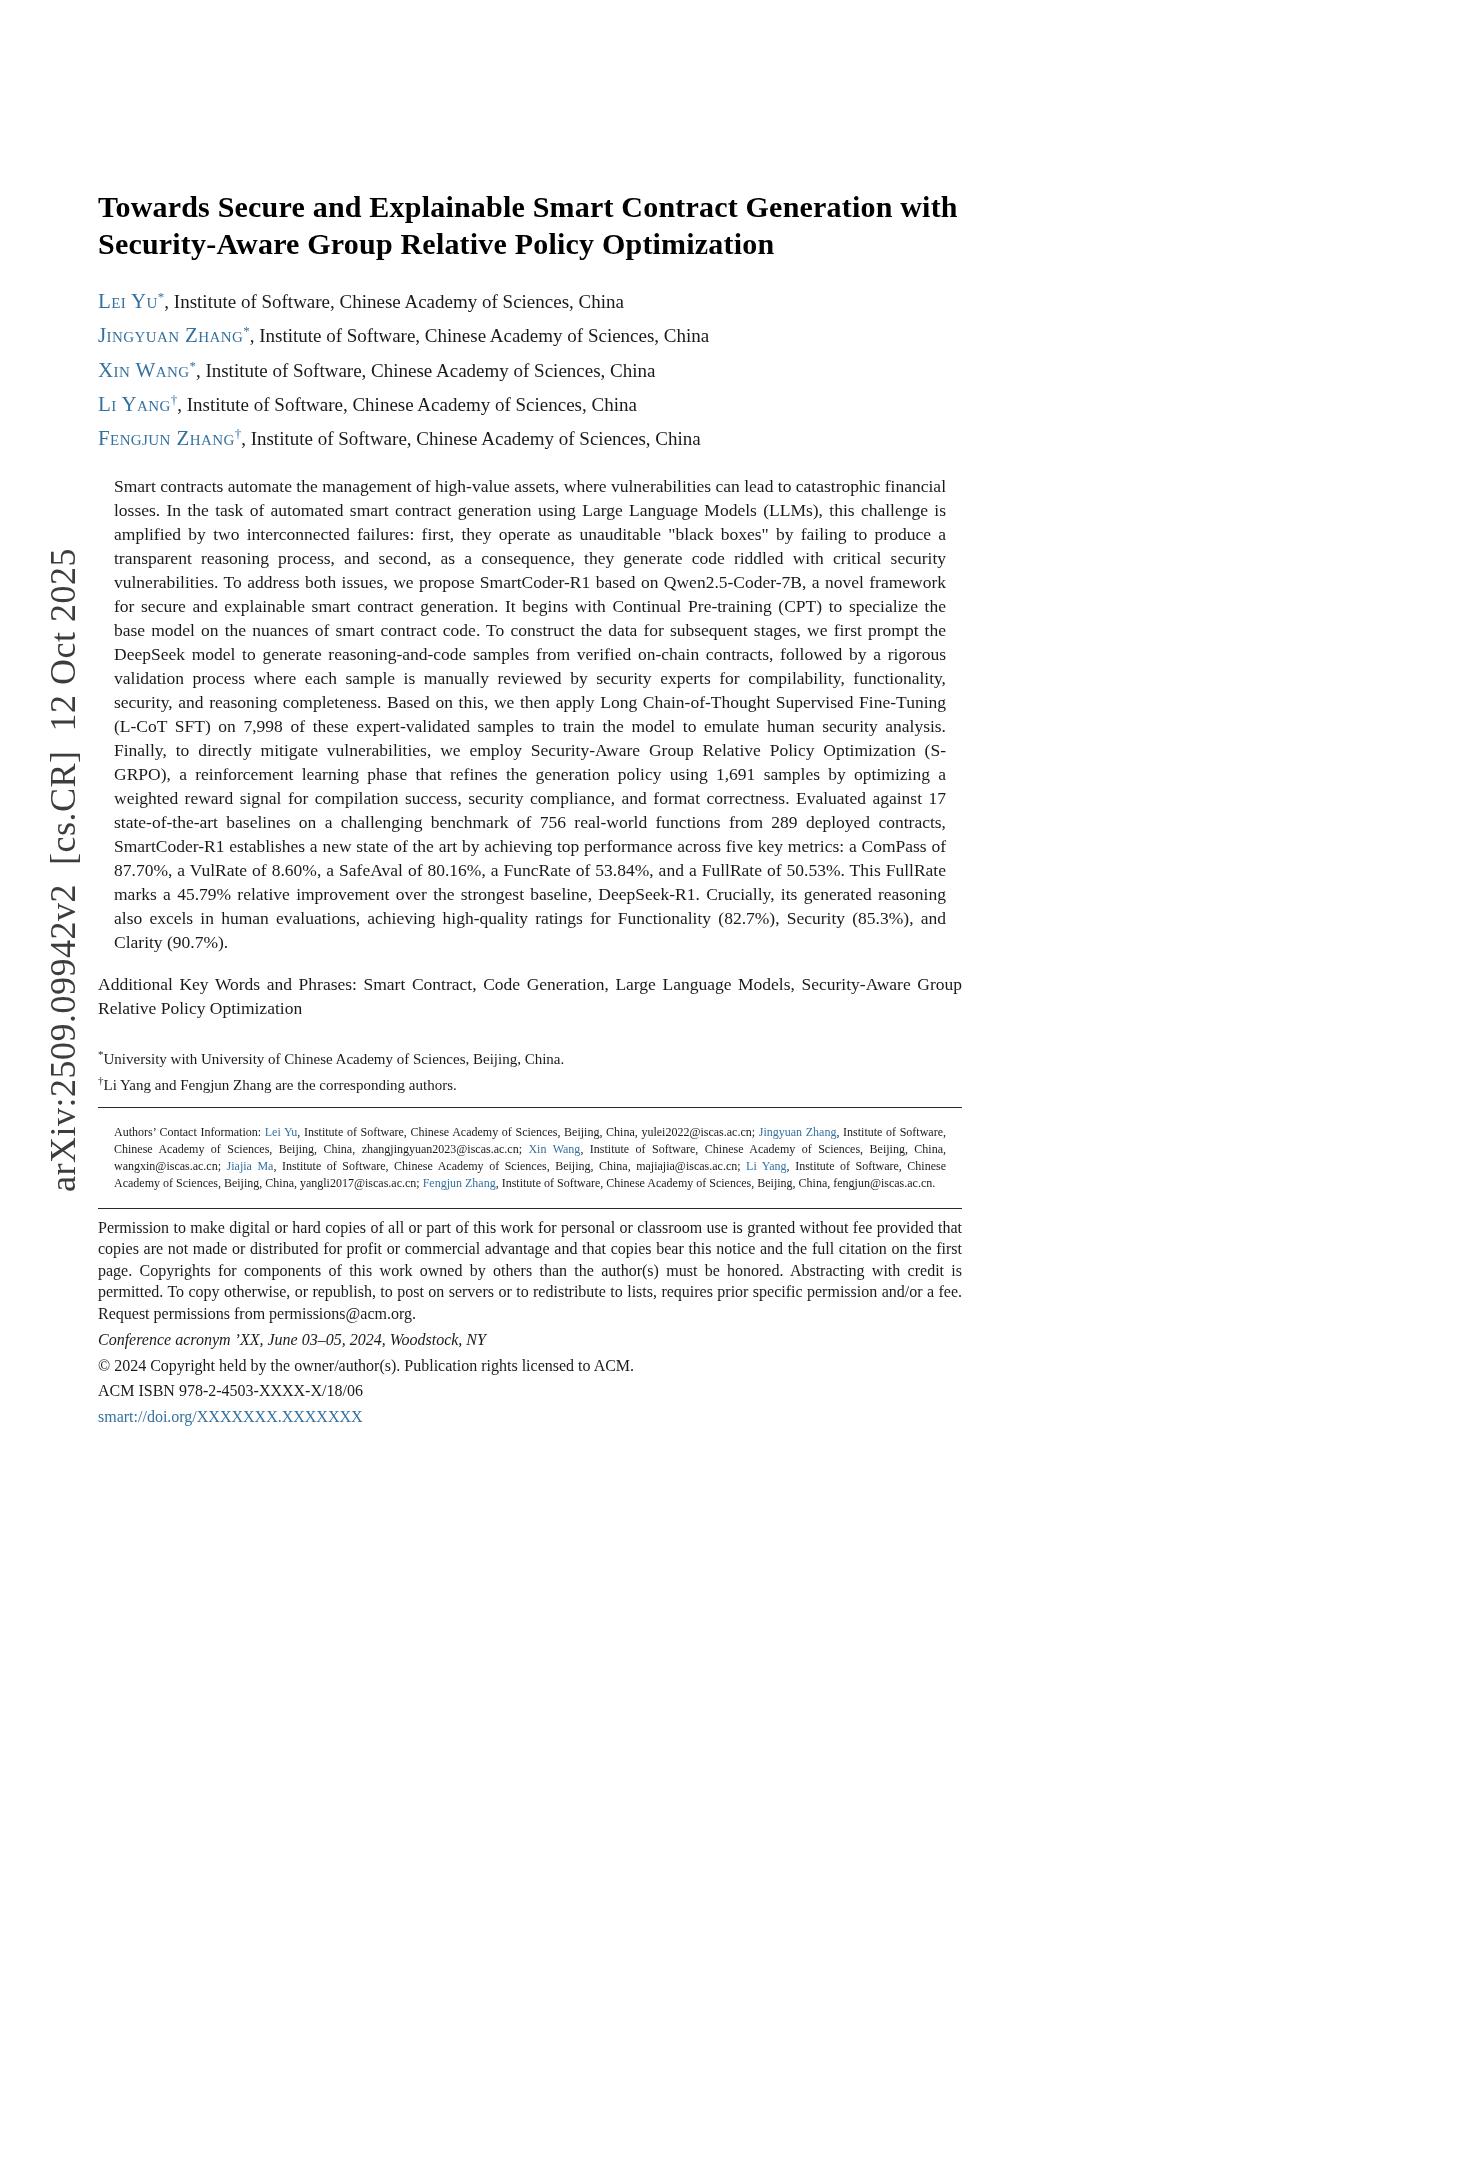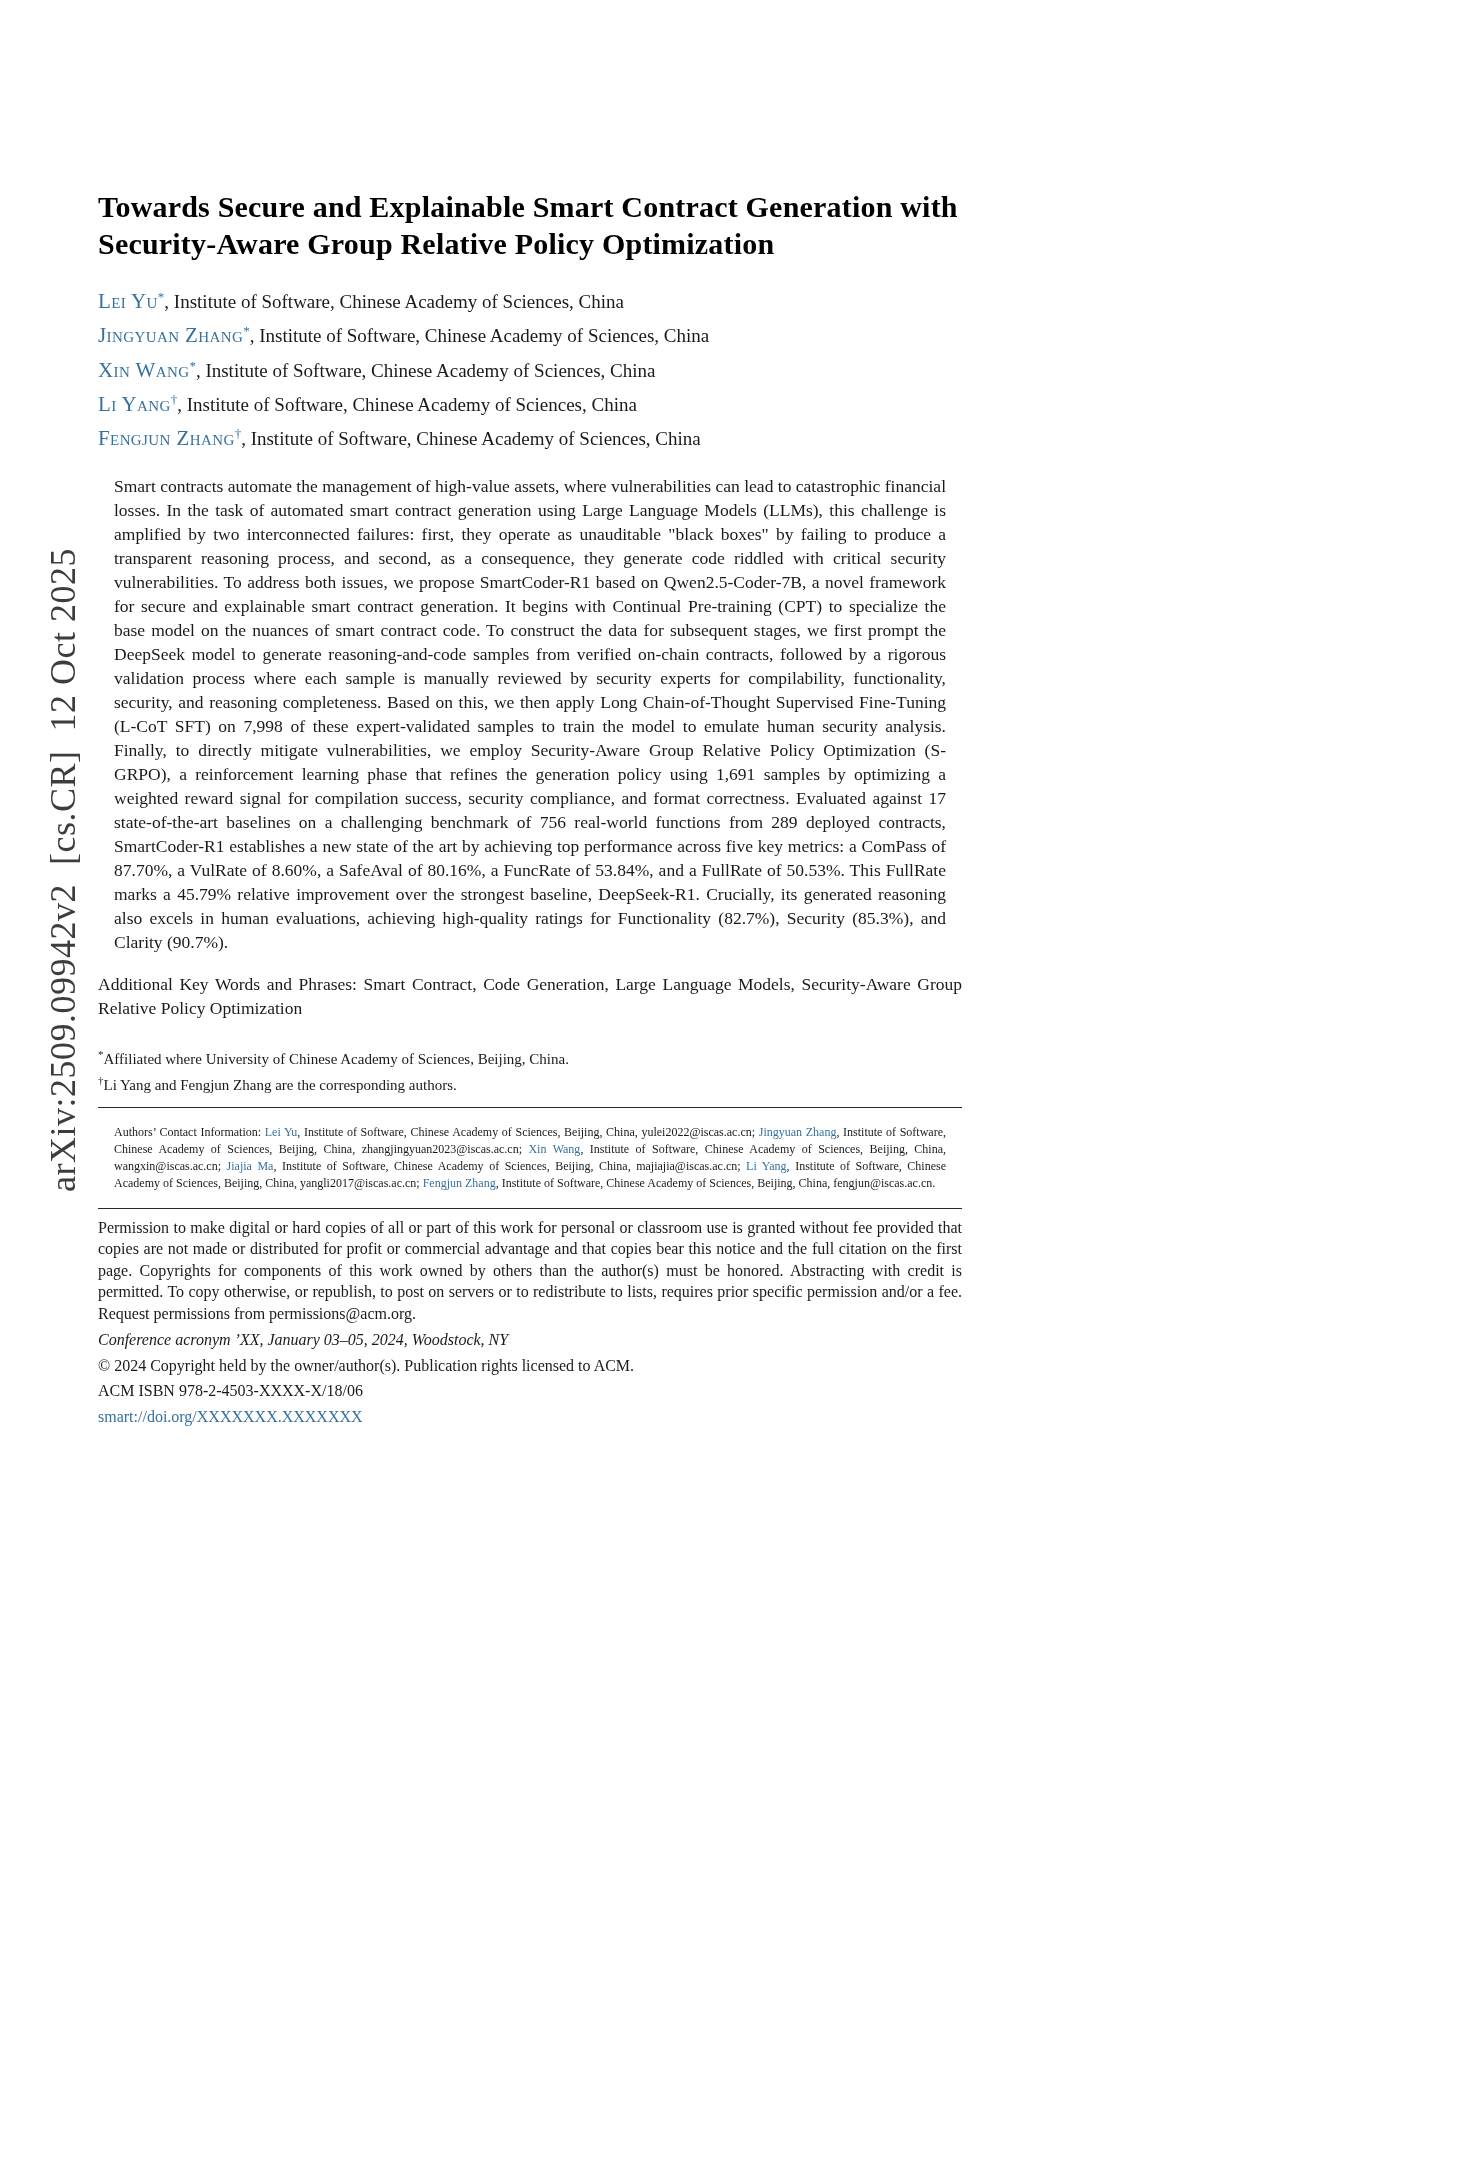--- a/index.html
+++ b/index.html
@@ -78,33 +78,33 @@
       <p class="author-line"><span class="author-name">Xin Wang</span><sup class="author-mark">*</sup><span class="author-affiliation">, Institute of Software, Chinese Academy of Sciences, China</span></p>
       <p class="author-line"><span class="author-name">Li Yang</span><sup class="author-mark">†</sup><span class="author-affiliation">, Institute of Software, Chinese Academy of Sciences, China</span></p>
       <p class="author-line"><span class="author-name">Fengjun Zhang</span><sup class="author-mark">†</sup><span class="author-affiliation">, Institute of Software, Chinese Academy of Sciences, China</span></p>
     </section>
 
     <p class="abstract">Smart contracts automate the management of high-value assets, where vulnerabilities can lead to catastrophic financial losses. In the task of automated smart contract generation using Large Language Models (LLMs), this challenge is amplified by two interconnected failures: first, they operate as unauditable "black boxes" by failing to produce a transparent reasoning process, and second, as a consequence, they generate code riddled with critical security vulnerabilities. To address both issues, we propose SmartCoder-R1 based on Qwen2.5-Coder-7B, a novel framework for secure and explainable smart contract generation. It begins with Continual Pre-training (CPT) to specialize the base model on the nuances of smart contract code. To construct the data for subsequent stages, we first prompt the DeepSeek model to generate reasoning-and-code samples from verified on-chain contracts, followed by a rigorous validation process where each sample is manually reviewed by security experts for compilability, functionality, security, and reasoning completeness. Based on this, we then apply Long Chain-of-Thought Supervised Fine-Tuning (L-CoT SFT) on 7,998 of these expert-validated samples to train the model to emulate human security analysis. Finally, to directly mitigate vulnerabilities, we employ Security-Aware Group Relative Policy Optimization (S-GRPO), a reinforcement learning phase that refines the generation policy using 1,691 samples by optimizing a weighted reward signal for compilation success, security compliance, and format correctness. Evaluated against 17 state-of-the-art baselines on a challenging benchmark of 756 real-world functions from 289 deployed contracts, SmartCoder-R1 establishes a new state of the art by achieving top performance across five key metrics: a ComPass of 87.70%, a VulRate of 8.60%, a SafeAval of 80.16%, a FuncRate of 53.84%, and a FullRate of 50.53%. This FullRate marks a 45.79% relative improvement over the strongest baseline, DeepSeek-R1. Crucially, its generated reasoning also excels in human evaluations, achieving high-quality ratings for Functionality (82.7%), Security (85.3%), and Clarity (90.7%).</p>
 
     <p class="keywords">Additional Key Words and Phrases: Smart Contract, Code Generation, Large Language Models, Security-Aware Group Relative Policy Optimization</p>
 
     <div class="footnotes">
-      <p class="footnote"><sup>*</sup><span>Affiliated where University of Chinese Academy of Sciences, Beijing, China.</span></p>
+      <p class="footnote"><sup>*</sup><span>University with University of Chinese Academy of Sciences, Beijing, China.</span></p>
       <p class="footnote"><sup>†</sup><span>Li Yang and Fengjun Zhang are the corresponding authors.</span></p>
     </div>
 
     <hr class="rule">
 
     <p class="contact"><span class="contact-plain">Authors’ Contact Information: </span><span class="contact-name">Lei Yu</span><span class="contact-plain">, Institute of Software, Chinese Academy of Sciences, Beijing, China, yulei2022@iscas.ac.cn; </span><span class="contact-name">Jingyuan Zhang</span><span class="contact-plain">, Institute of Software, Chinese Academy of Sciences, Beijing, China, zhangjingyuan2023@iscas.ac.cn; </span><span class="contact-name">Xin Wang</span><span class="contact-plain">, Institute of Software, Chinese Academy of Sciences, Beijing, China, wangxin@iscas.ac.cn; </span><span class="contact-name">Jiajia Ma</span><span class="contact-plain">, Institute of Software, Chinese Academy of Sciences, Beijing, China, majiajia@iscas.ac.cn; </span><span class="contact-name">Li Yang</span><span class="contact-plain">, Institute of Software, Chinese Academy of Sciences, Beijing, China, yangli2017@iscas.ac.cn; </span><span class="contact-name">Fengjun Zhang</span><span class="contact-plain">, Institute of Software, Chinese Academy of Sciences, Beijing, China, fengjun@iscas.ac.cn.</span></p>
 
     <hr class="rule">
 
     <div class="imprint">
       <p class="permission">Permission to make digital or hard copies of all or part of this work for personal or classroom use is granted without fee provided that copies are not made or distributed for profit or commercial advantage and that copies bear this notice and the full citation on the first page. Copyrights for components of this work owned by others than the author(s) must be honored. Abstracting with credit is permitted. To copy otherwise, or republish, to post on servers or to redistribute to lists, requires prior specific permission and/or a fee. Request permissions from permissions@acm.org.</p>
-      <p class="conference">Conference acronym ’XX, January 03–05, 2024, Woodstock, NY</p>
+      <p class="conference">Conference acronym ’XX, June 03–05, 2024, Woodstock, NY</p>
       <p class="copyright">© 2024 Copyright held by the owner/author(s). Publication rights licensed to ACM.</p>
       <p class="isbn">ACM ISBN 978-2-4503-XXXX-X/18/06</p>
       <p class="doi"><a href="#" class="doi-link">smart://doi.org/XXXXXXX.XXXXXXX</a></p>
     </div>
 
   </main>
 
 
 </div>
 

